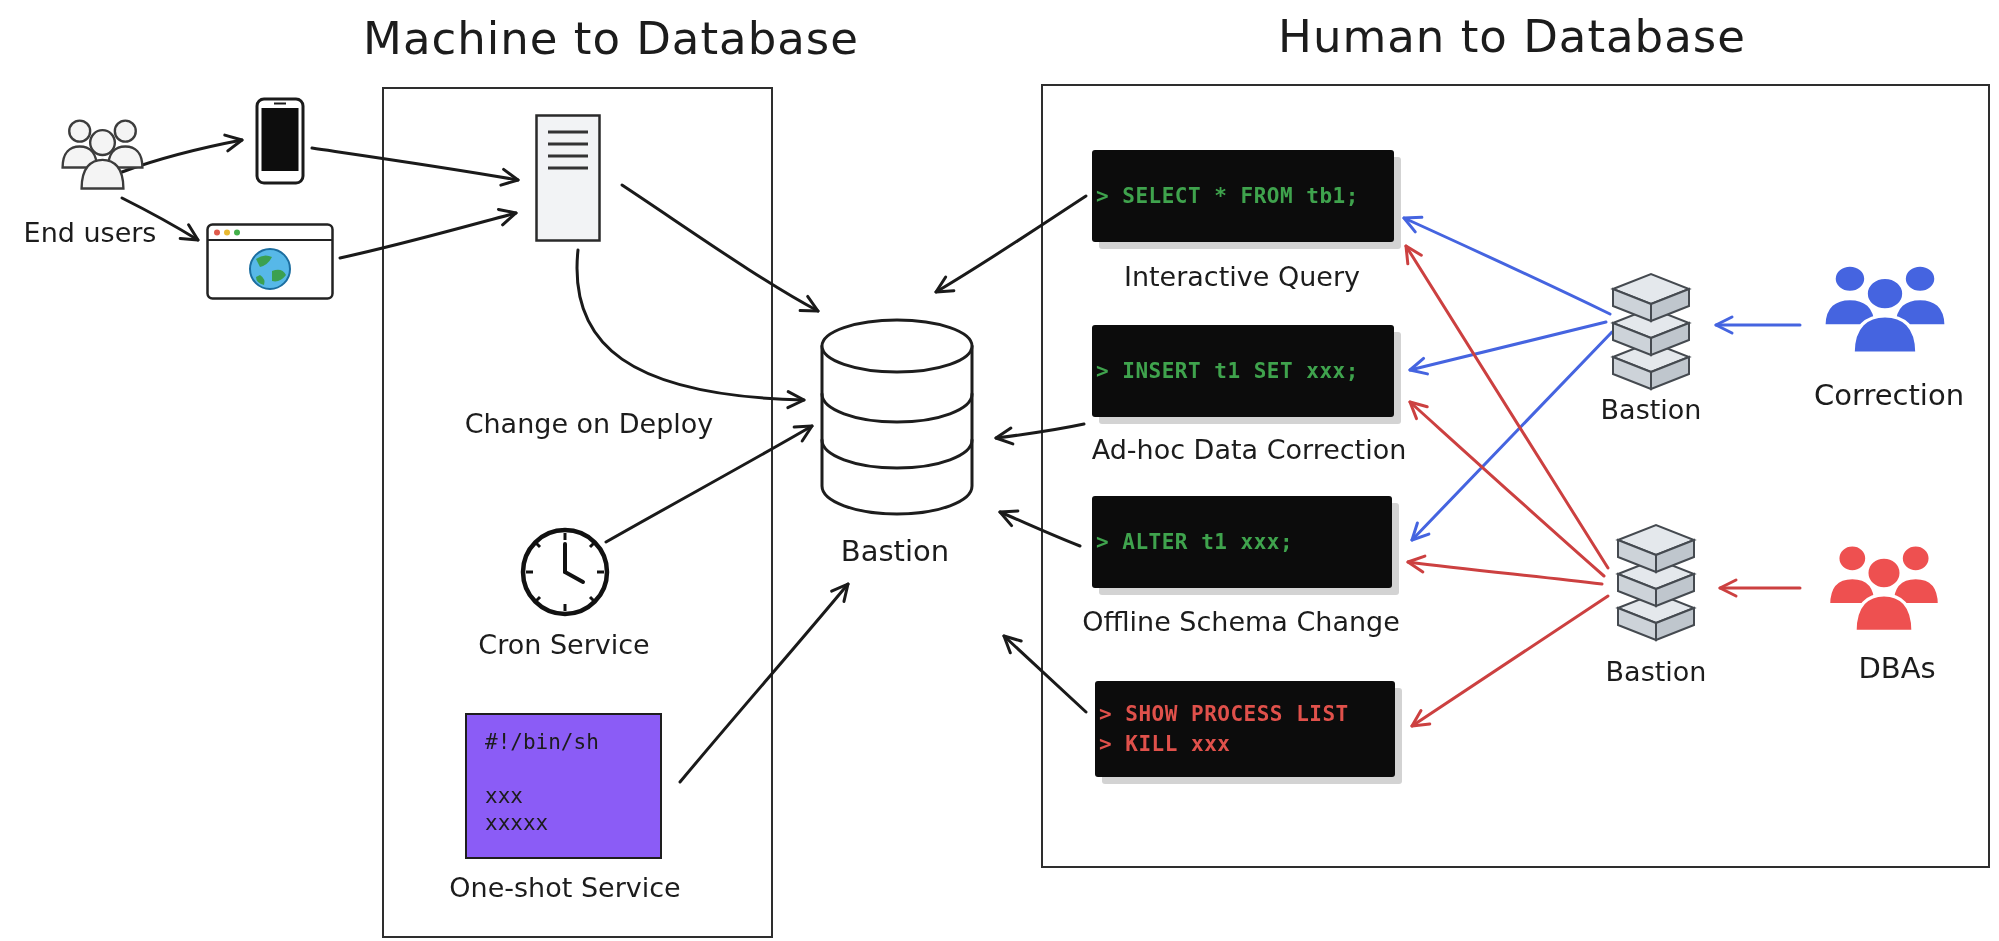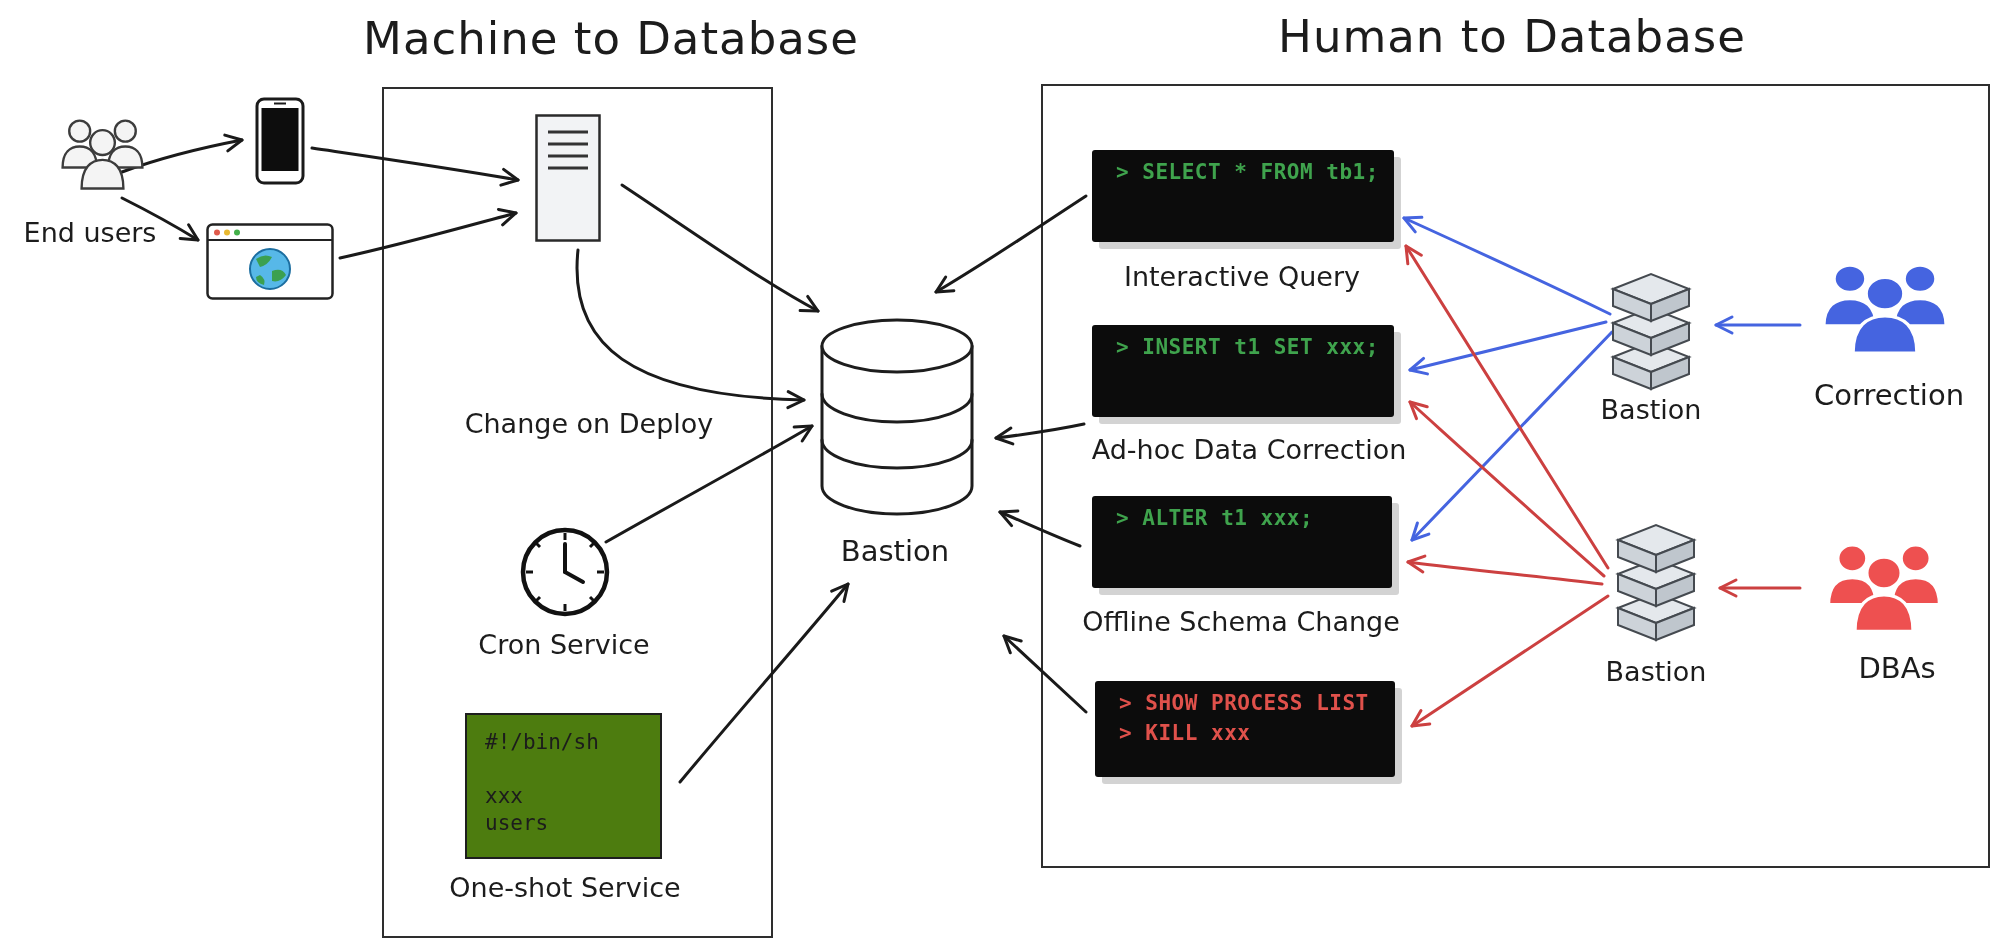--- a/index.html
+++ b/index.html
@@ -5,25 +5,25 @@
   *{margin:0;padding:0;box-sizing:border-box}
   html,body{background:#ffffff}
   body{width:1999px;height:941px;overflow:hidden;font-family:"DejaVu Sans",sans-serif;color:#1c1c1c}
   .canvas{position:relative;width:1999px;height:941px;background:#fff}
   .hand{font-family:"DejaVu Sans",cursive;color:#1c1c1c}
   .title{position:absolute;font-size:45px;font-weight:normal;transform:translateX(-50%);white-space:nowrap;letter-spacing:1px}
   .sect-box{position:absolute;border:2px solid #2e2e2e;background:transparent}
   .label{position:absolute;transform:translate(-50%,-50%);font-size:27px;white-space:nowrap}
   .label.big{font-size:29px}
   .icon{position:absolute}
-  .terminal{position:absolute;background:#0c0c0c;border-radius:3px;box-shadow:7px 7px 0 rgba(140,140,140,.38);display:flex;flex-direction:column;padding:10px 24px;gap:6px}
+  .terminal{position:absolute;background:#0c0c0c;border-radius:3px;box-shadow:7px 7px 0 rgba(140,140,140,.38);display:flex;flex-direction:column;justify-content:center;padding:10px 4px;gap:6px}
   .tline{font-family:"DejaVu Sans Mono",monospace;font-weight:bold;font-size:21px;white-space:pre;letter-spacing:.5px}
   .terminal.green .tline{color:var(--terminal-green,#3fa34d)}
   .terminal.red .tline{color:var(--terminal-red,#e0514b)}
-  .script-box{position:absolute;border:2.5px solid #1e1e1e;background:#4d7c0f;padding:14px 18px;font-family:"DejaVu Sans Mono",monospace;font-size:21px;color:#1c1c1c}
+  .script-box{position:absolute;border:2.5px solid #1e1e1e;background:#8b5cf6;padding:14px 18px;font-family:"DejaVu Sans Mono",monospace;font-size:21px;color:#1c1c1c}
   .script-line{min-height:27px;line-height:27px;white-space:pre}
   svg.overlay{position:absolute;left:0;top:0;pointer-events:none}
   .arrow{fill:none;stroke-linecap:round}
   .arrow.black{stroke:var(--ink,#1a1a1a);stroke-width:3}
   .arrow.blue{stroke:var(--arrow-blue,#4564e0);stroke-width:3}
   .arrow.red{stroke:var(--arrow-red,#cc4040);stroke-width:3}
   .people-gray{fill:#f4f4f4;stroke:#3c3c3c;stroke-width:2.5}
   .people-blue{fill:var(--developers-blue,#4564e0);stroke:#ffffff;stroke-width:2.5}
   .people-red{fill:var(--dbas-red,#ee5050);stroke:#ffffff;stroke-width:2.5}
 </style>
@@ -146,21 +146,21 @@
     <line x1="23" y1="23" x2="19" y2="19" stroke="#111" stroke-width="3"></line>
     <line x1="48" y1="48" x2="48" y2="20" stroke="#111" stroke-width="4" stroke-linecap="round"></line>
     <line x1="48" y1="48" x2="66" y2="58" stroke="#111" stroke-width="4" stroke-linecap="round"></line>
   </svg>
   <div class="label hand" style="left:564px;top:644px">Cron Service</div>
 
   <div class="script-box" style="left:465px;top:713px;width:197px;height:146px">
     <div class="script-line">#!/bin/sh</div>
     <div class="script-line"></div>
     <div class="script-line">xxx</div>
-    <div class="script-line">users</div>
+    <div class="script-line">xxxxx</div>
   </div>
   <div class="label hand" style="left:565px;top:887px">One-shot Service</div>
 
   <svg class="icon" style="left:817px;top:314px" width="160" height="205" viewBox="0 0 160 205">
     <path d="M 5,32 L 5,172 A 75 28 0 0 0 155,172 L 155,32" fill="#fff" stroke="#1d1d1d" stroke-width="3" stroke-linecap="round"></path>
     <path d="M 5,80 A 75 28 0 0 0 155,80" fill="none" stroke="#1d1d1d" stroke-width="3" stroke-linecap="round"></path>
     <path d="M 5,126 A 75 28 0 0 0 155,126" fill="none" stroke="#1d1d1d" stroke-width="3" stroke-linecap="round"></path>
     <ellipse cx="80" cy="32" rx="75" ry="26" fill="#fff" stroke="#1d1d1d" stroke-width="3"></ellipse>
   </svg>
   <div class="label hand big" style="left:895px;top:551px">Bastion</div>

